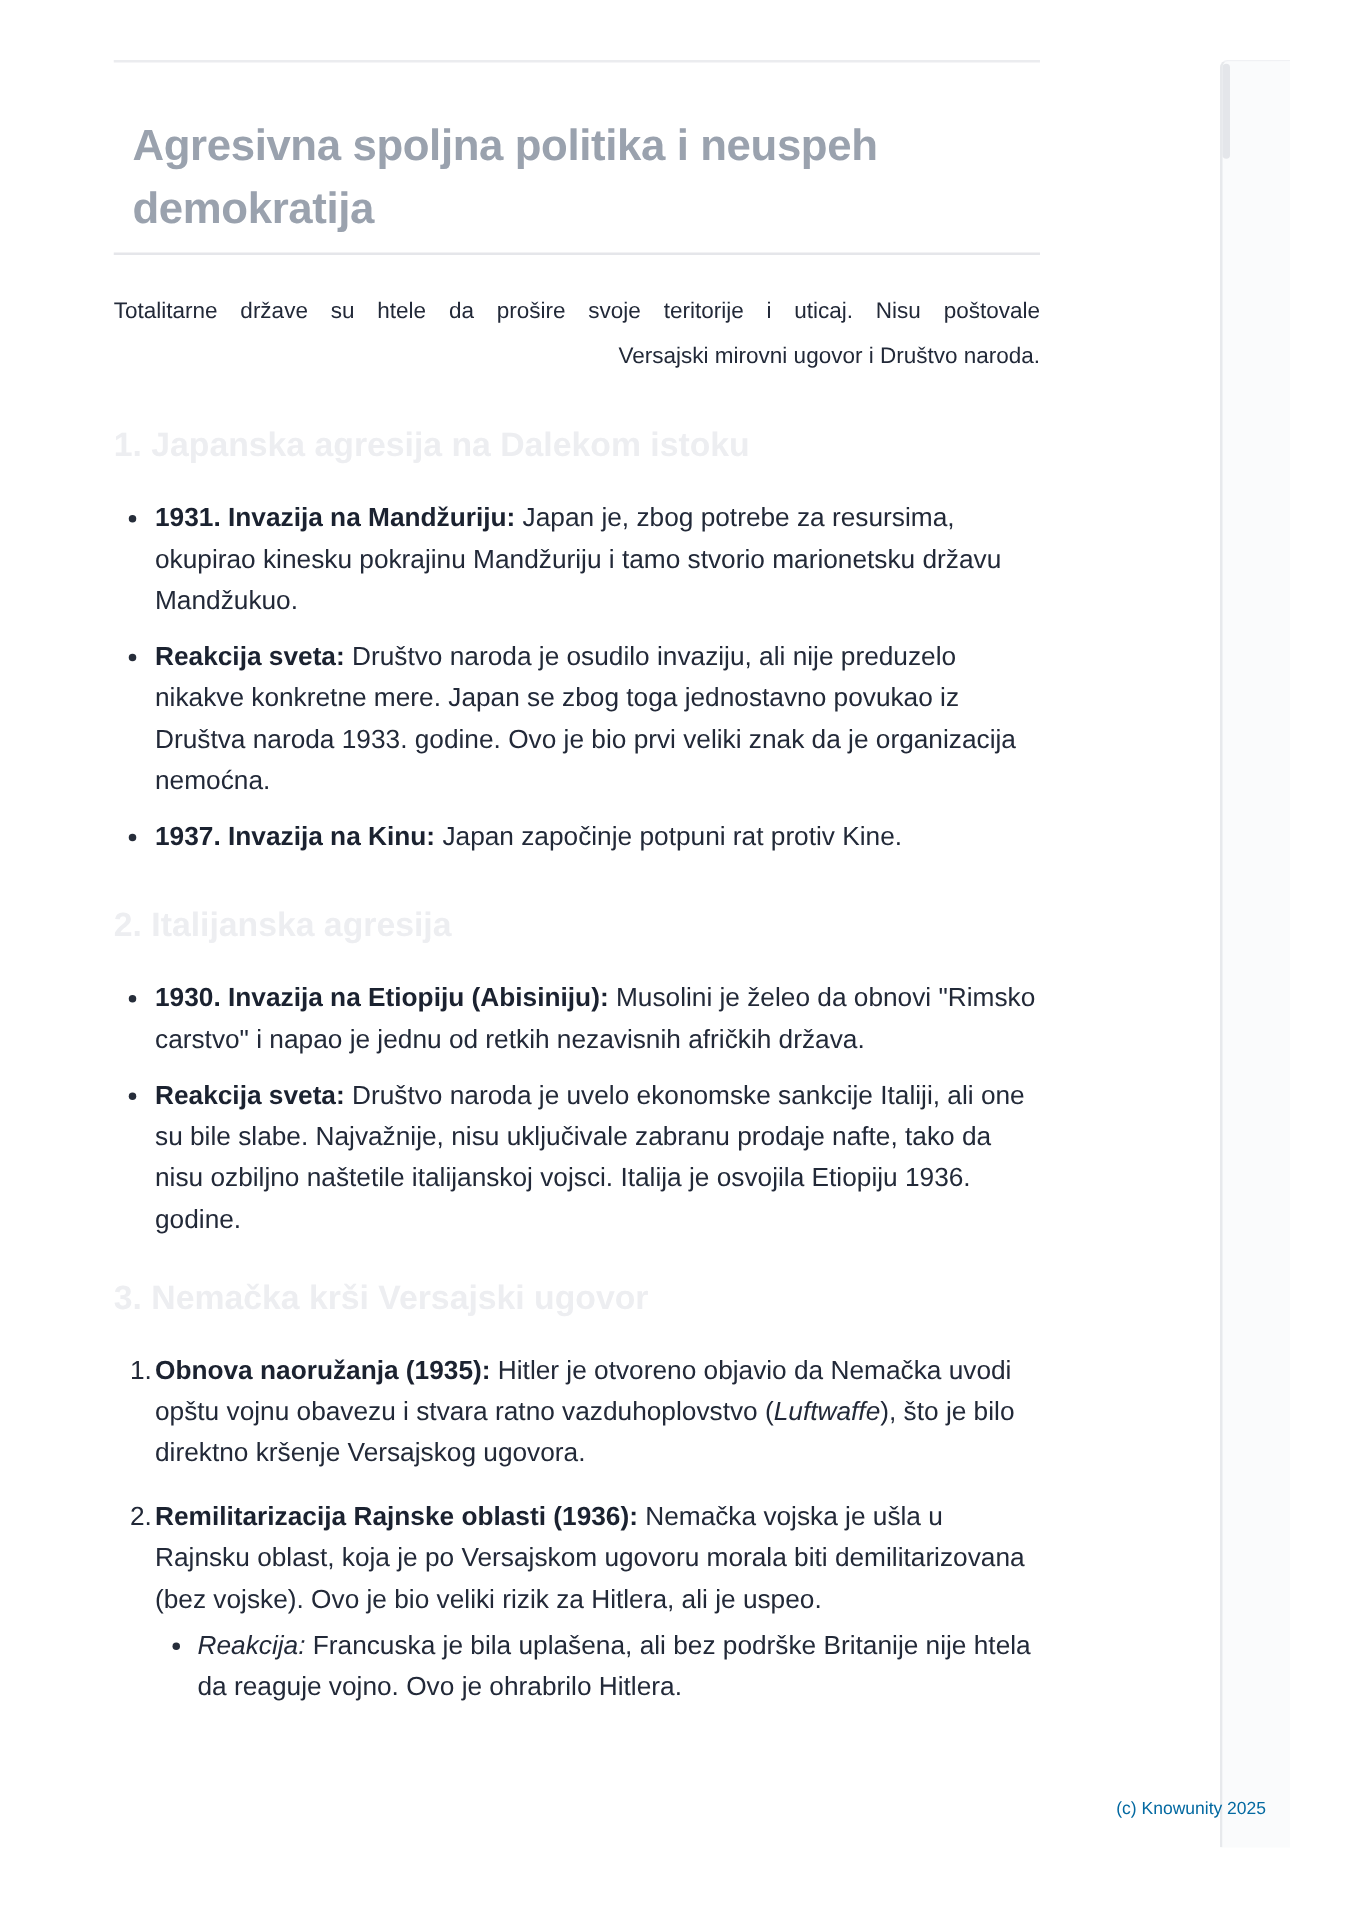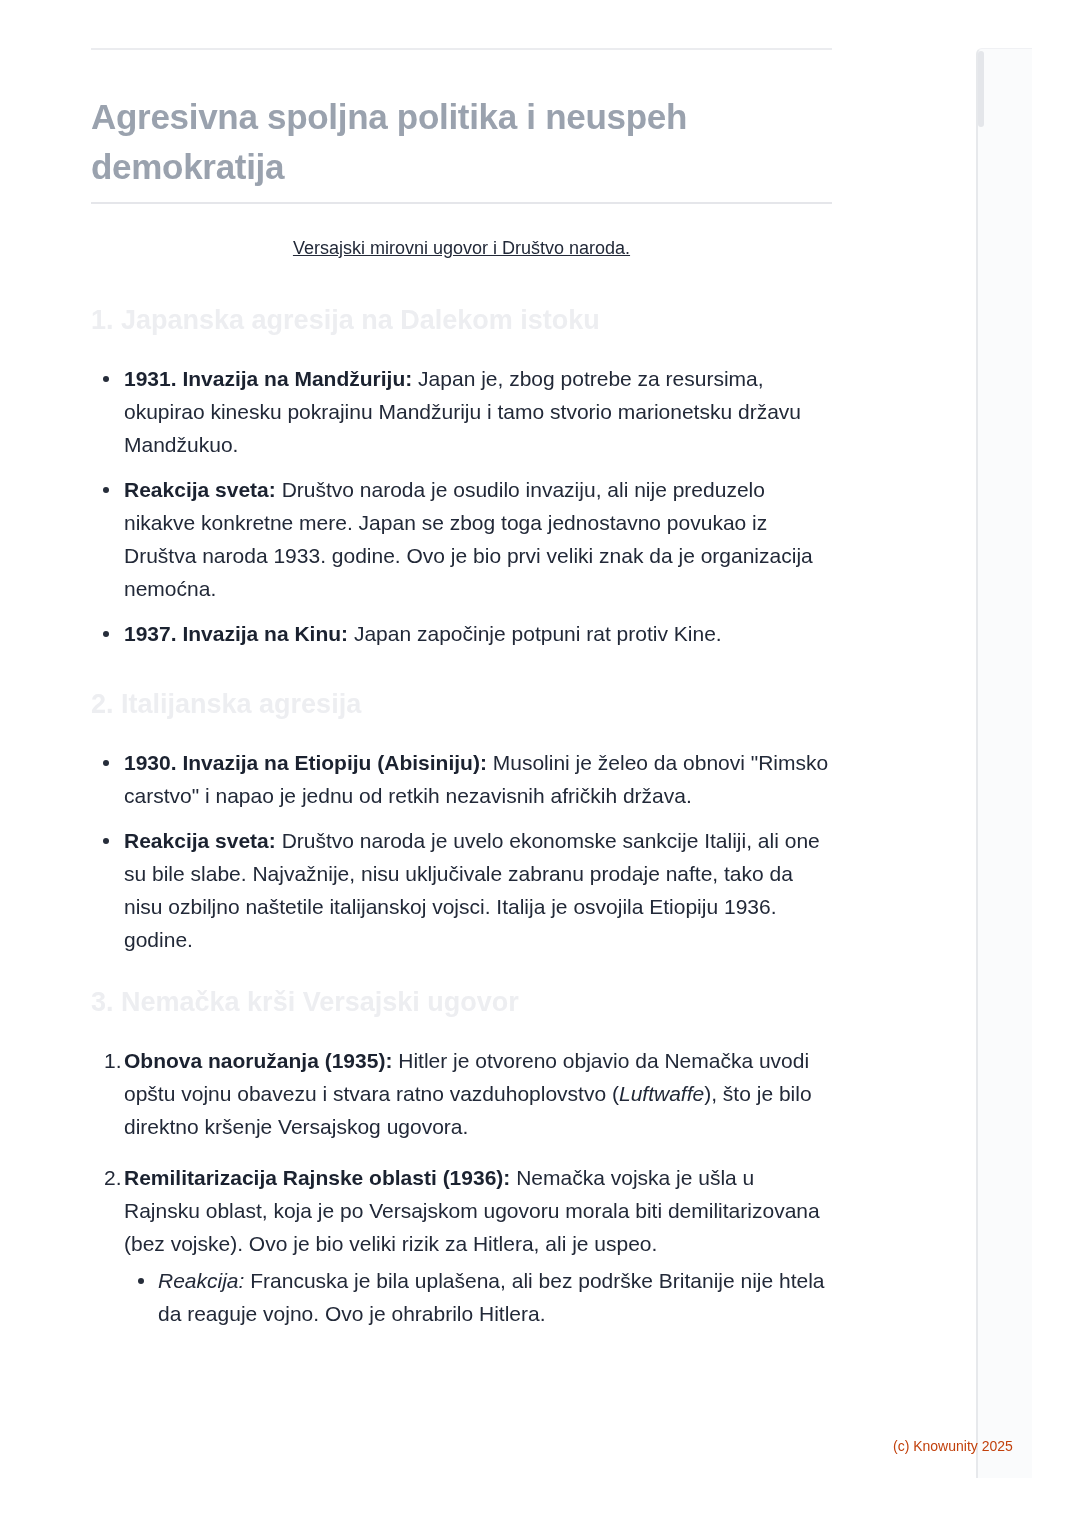--- a/index.html
+++ b/index.html
@@ -9,29 +9,29 @@
     background:#ffffff;
     font-family:"Liberation Sans","DejaVu Sans",sans-serif;
     color:#222938;
     overflow:hidden;
   }
   .content{
     position:absolute;left:91px;top:0;width:741px;
   }
   .top-divider{margin-top:48px;height:2px;background:#ebecef;}
   .title{
-    margin:42px 0 0 0;
+    margin:42px 0 0 15px;
     font-size:35px;line-height:50px;font-weight:700;
     letter-spacing:-0.3px;
     color:#9aa2ae;
   }
   .title-divider{margin-top:10px;height:2px;background:#e5e6ea;}
   .para{margin:26px 0 0 0;font-size:18px;line-height:36px;color:#222938;}
   .para .jline{display:block;text-align:justify;text-align-last:justify;}
-  .para .pline{display:block;text-align:center;text-decoration:underline;}
+  .para .pline{display:block;text-align:right;}
   .section-heading{
     margin:36px 0 0 0;
     font-size:27px;line-height:36px;font-weight:700;
     color:#edeef1;
   }
   .section-heading.tight{margin-top:28px;}
   ul.blist,ol.nlist{list-style:none;margin:24px 0 0 0;padding:0;}
   .para + ol.nlist{margin-top:22px;}
   li{display:flex;align-items:flex-start;font-size:21px;line-height:33px;margin-top:12px;}
   ul.blist > li:first-child,ol.nlist > li:first-child{margin-top:0;}
@@ -42,21 +42,21 @@
   }
   .num{flex:none;width:33px;box-sizing:border-box;padding-left:13px;color:#222938;}
   .litext{flex:1;min-width:0;}
   b.lead{font-weight:700;color:#1b2230;}
   i{font-style:italic;text-align:right;}
   ul.sublist{list-style:none;margin:4px 0 0 0;padding:0;}
   ul.sublist > li{margin-top:0;}
   ul.sublist .dot{margin:14px 14px 0 14px;width:6px;height:6px;}
   .watermark{
     position:absolute;left:893px;top:1436px;
-    font-size:14px;line-height:20px;color:#c2410c;
+    font-size:14px;line-height:20px;color:#0369a1;
     white-space:nowrap;
   }
   .scroll-panel{
     position:absolute;left:976px;top:48px;width:56px;height:1430px;
     background:#fafbfc;
     border-left:2px solid #e7e9ec;
     border-top:1px solid #f0f1f4;
     border-top-left-radius:6px;
     box-sizing:border-box;
   }
@@ -70,20 +70,21 @@
 
 <div class="page">
   <div class="content">
 
     <div class="top-divider"></div>
 
     <h1 class="title">Agresivna spoljna politika i neuspeh demokratija</h1>
     <div class="title-divider"></div>
 
     <p class="para">
+      <span class="jline">Totalitarne države su htele da prošire svoje teritorije i uticaj. Nisu poštovale</span>
       <span class="pline">Versajski mirovni ugovor i Društvo naroda.</span>
     </p>
 
     <h2 class="section-heading">1. Japanska agresija na Dalekom istoku</h2>
 
     <ul class="blist">
       <li>
         <span class="dot"></span>
         <span class="litext">
           <b class="lead">1931. Invazija na Mandžuriju:</b>

